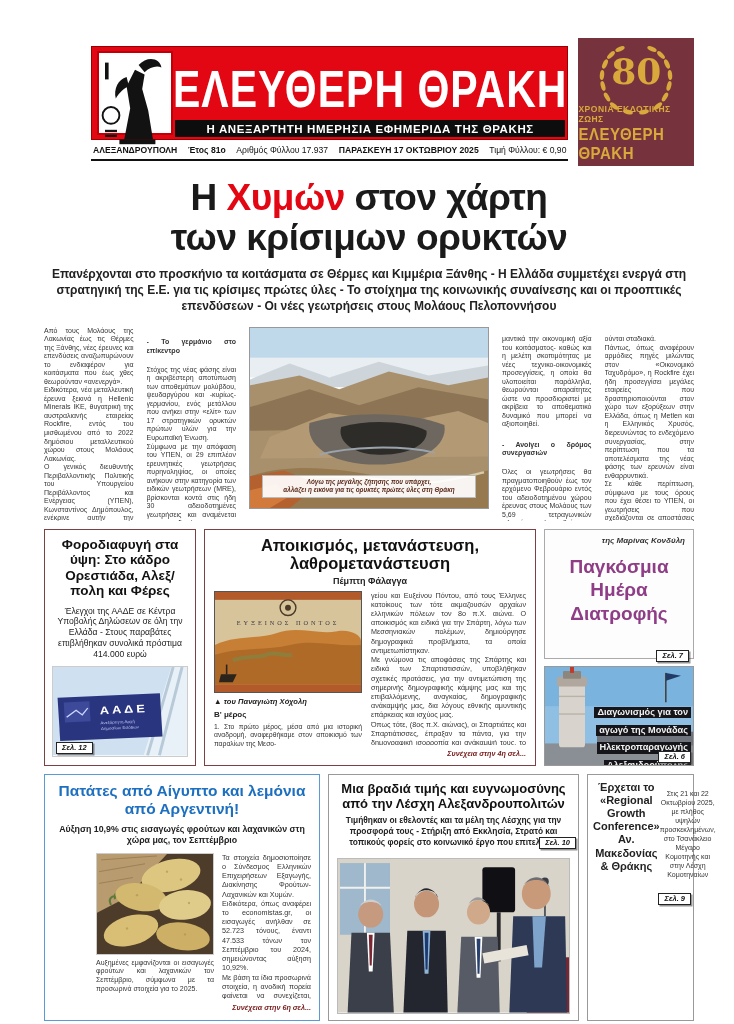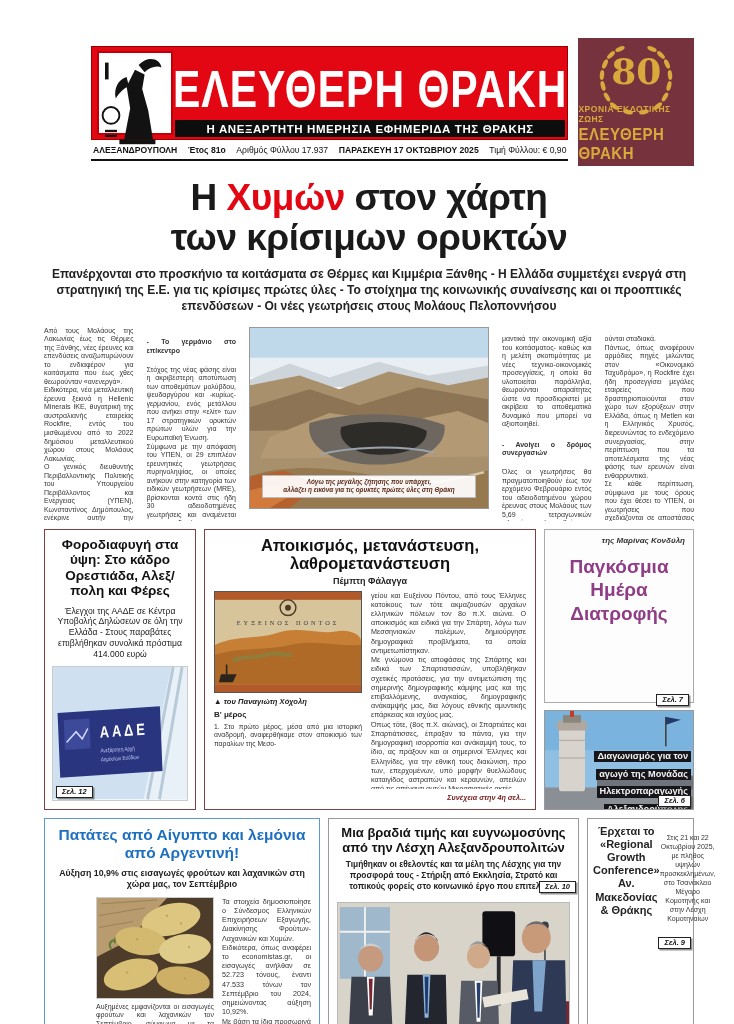--- a/index.html
+++ b/index.html
@@ -43,21 +43,21 @@
   .tcol .chead { font-weight:bold; white-space:normal; margin:3px 0 2px; }
   .tcol .body { white-space:pre-line; }
   .cont { font-weight:bold; font-style:italic; text-align:right; color:#7a2020; margin-top:4px; font-size:7.2px; }
   .lead-photo { position:relative; width:240px; flex:none; height:182px; border:1px solid #999; overflow:hidden; }
   .lead-photo svg { display:block; width:100%; height:100%; }
   .photo-cap { position:absolute; left:12px; right:12px; bottom:10px; background:rgba(255,255,255,.92);
     border:1px solid #bbb; text-align:center; font-size:6.4px; font-weight:bold; font-style:italic;
     color:#5a2a1a; padding:2px 4px; white-space:pre-line; line-height:1.3; }
   
   .band { display:flex; gap:8px; margin-top:8px; }
-  .band.mid { height:281px; }
+  .band.mid { height:237px; }
   .band.bottom { height:247px; }
   .bx { position:relative; background:#fff; overflow:visible; }
   .ptag { position:absolute; background:#fff; border:1px solid #222; font-size:7.5px; font-weight:bold;
     font-style:italic; padding:0 5px 1px; box-shadow:1.5px 1.5px 0 rgba(60,60,60,.55); z-index:4; color:#111; }
   
   .tax { width:152px; border:1px solid #7b4143; padding:7px 7px 8px; display:flex; flex-direction:column; }
   .tax-title { font-size:13.5px; font-weight:800; text-align:center; line-height:1.15; color:#111; }
   .tax-sub { font-size:8.6px; text-align:center; line-height:1.25; margin-top:7px; color:#222; }
   .tax-photo { position:relative; flex:1; margin-top:7px; border:1px solid #ccc; overflow:hidden; }
   .tax-photo svg { display:block; width:100%; height:100%; }

